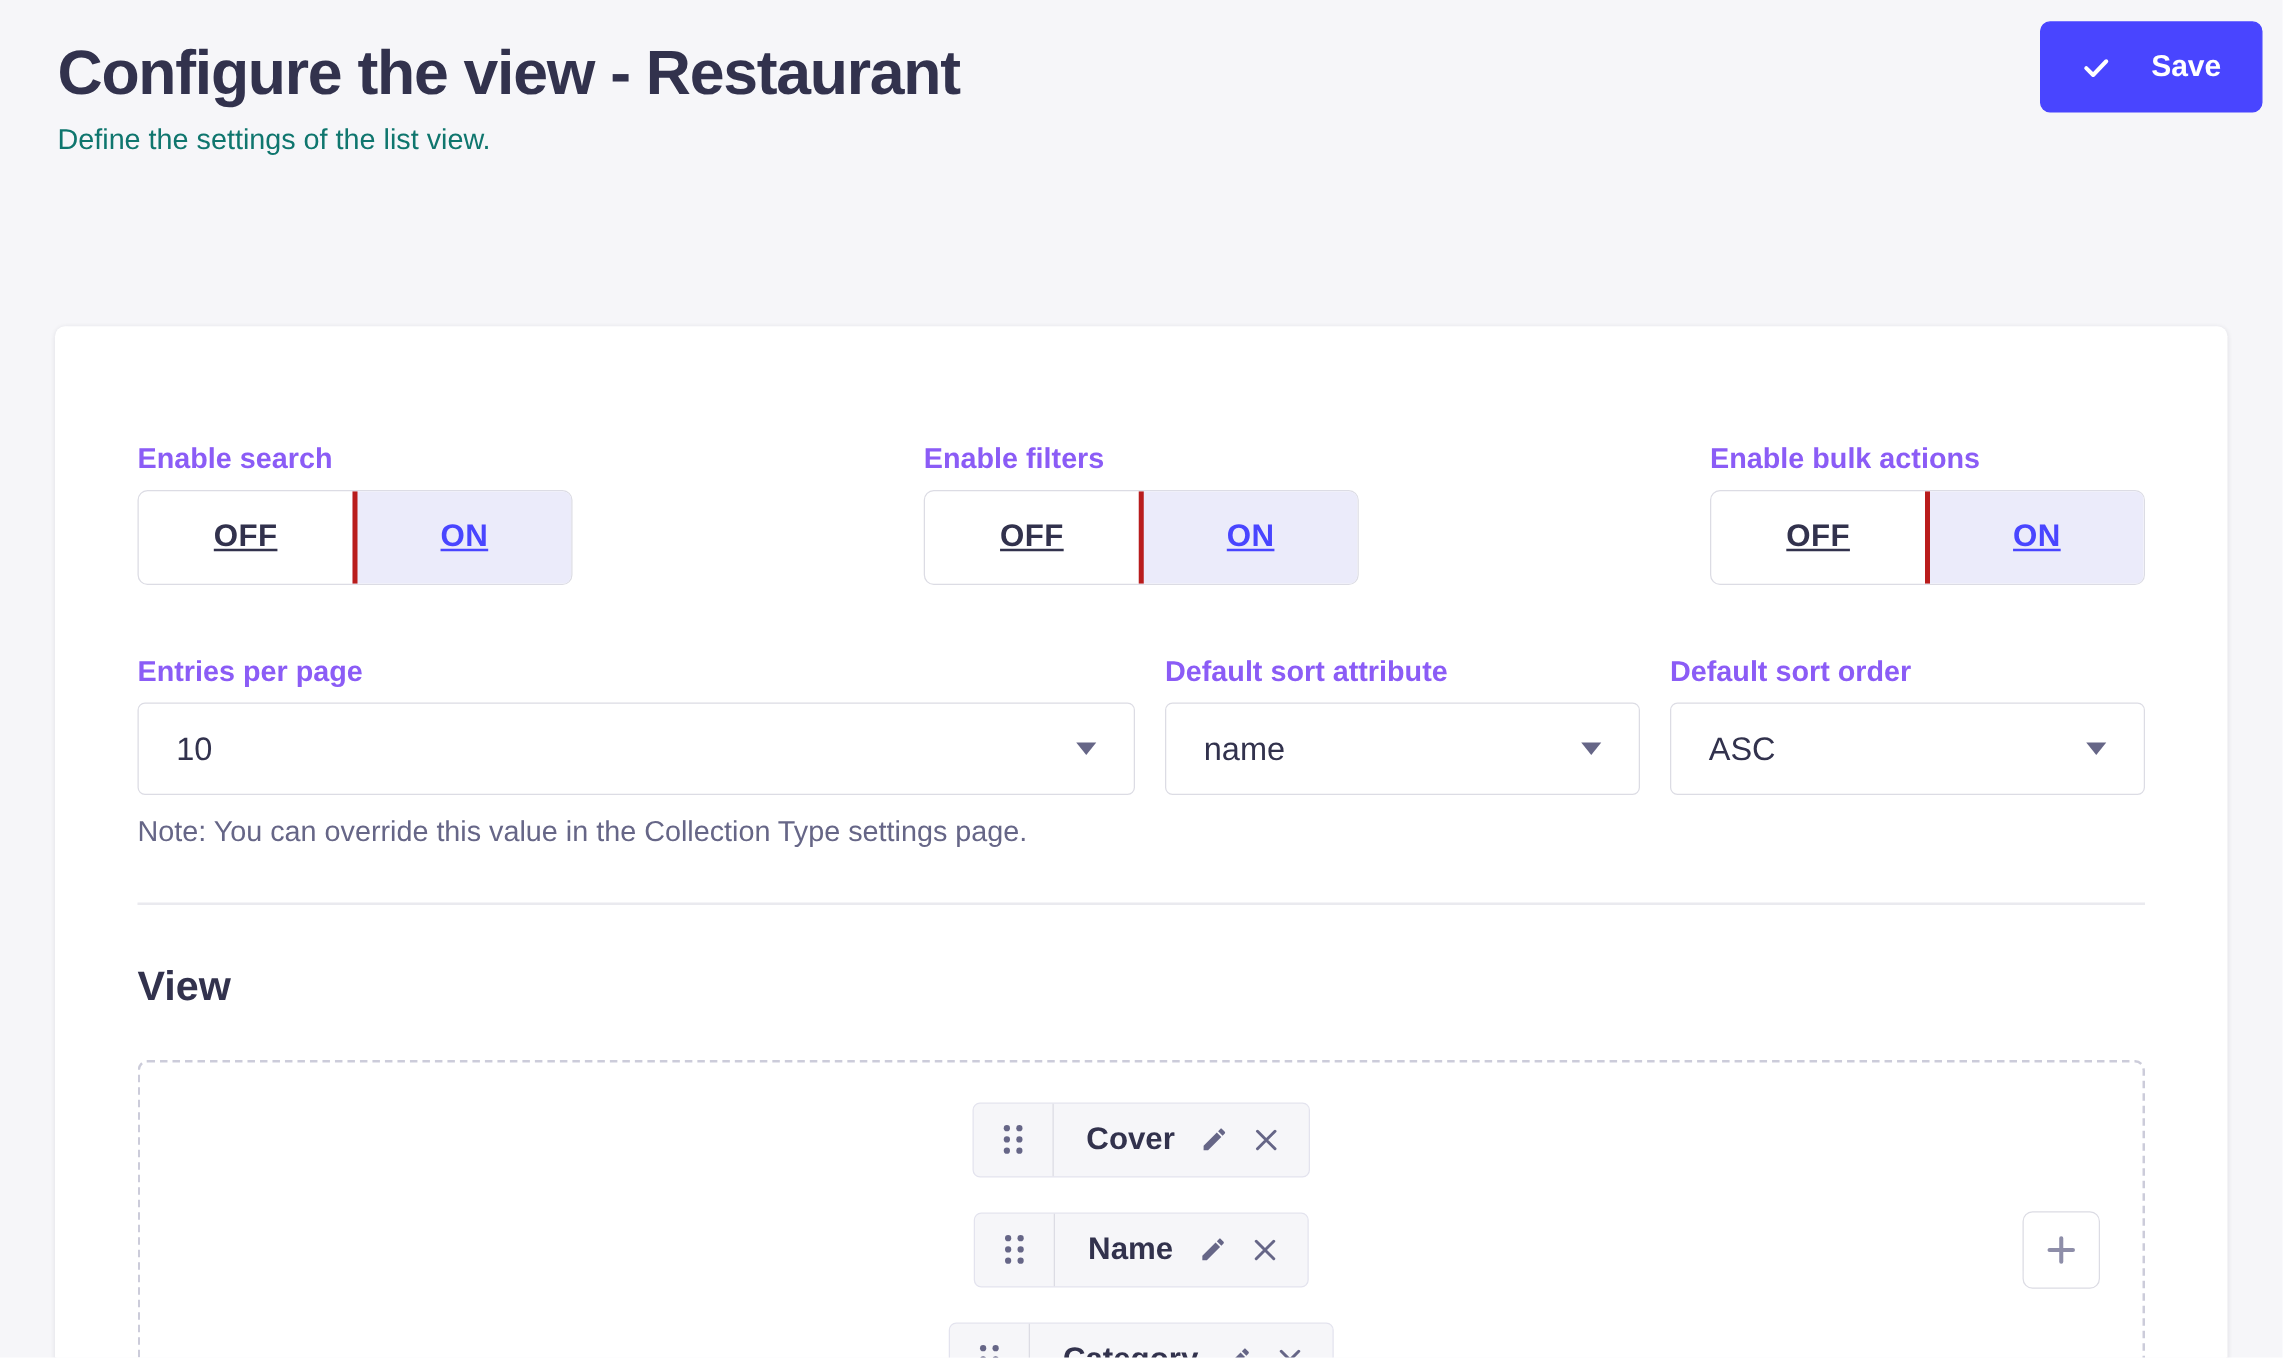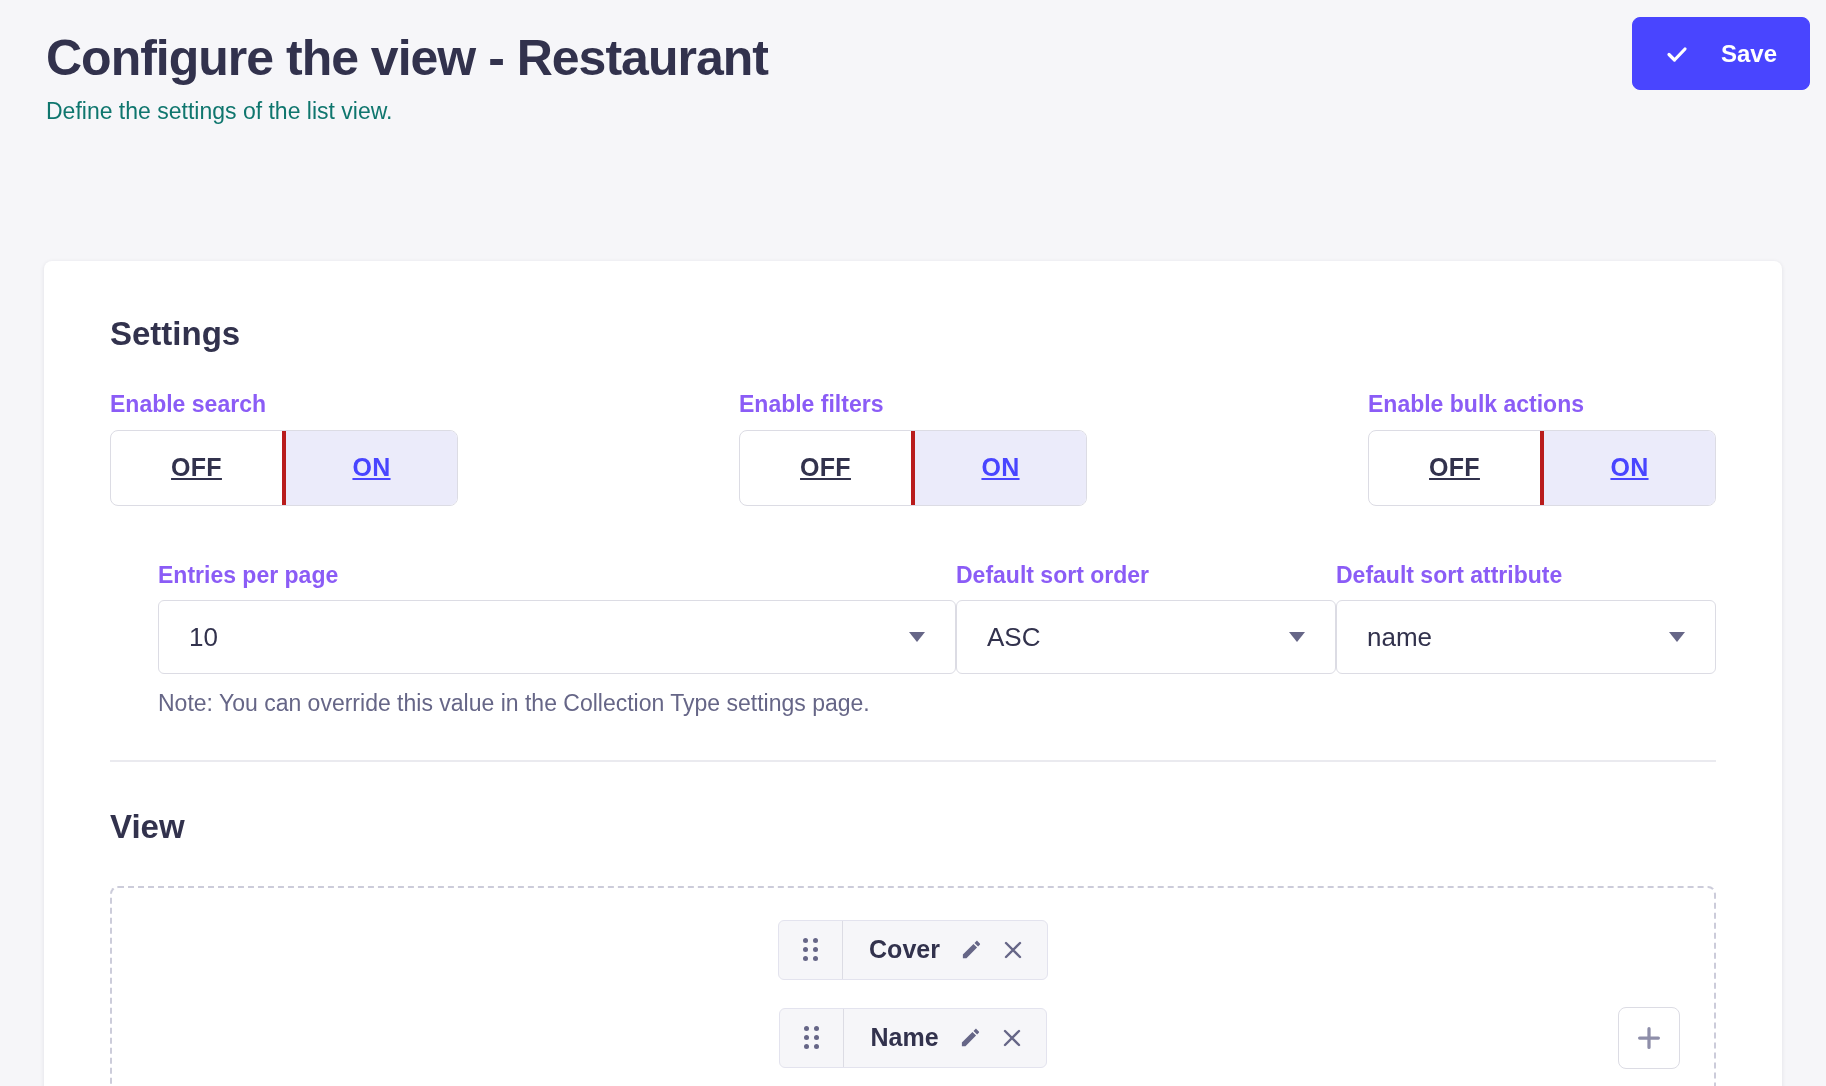--- a/index.html
+++ b/index.html
@@ -51,21 +51,21 @@
     background: #ffffff; overflow: hidden;
   }
   .toggle-half {
     flex: 1; display: flex; align-items: center; justify-content: center;
     font-size: 25px; font-weight: 700; color: #32324d;
     letter-spacing: 0.3px; cursor: pointer; user-select: none; text-decoration: underline;
   }
   .toggle-half.on { background: #ebebfa; color: #4945ff; border-left: 4px solid #b91c1c; }
 
   
-  .selects-row { display: flex; justify-content: flex-end; margin-top: 56px; }
+  .selects-row { display: flex; justify-content: space-between; margin-top: 56px; }
   .select-group.wide { width: 798px; }
   .select-group.narrow { width: 380px; }
   .select-box {
     height: 74px; background: #ffffff;
     border: 1px solid #dcdce4; border-radius: 6px;
     display: flex; align-items: center; justify-content: space-between;
     padding: 0 30px; font-size: 26px; color: #32324d; cursor: pointer;
   }
   .caret {
     width: 0; height: 0;
@@ -126,21 +126,20 @@
       <svg width="24" height="24" viewBox="0 0 24 24">
           <path d="M4 12.5l5.5 5.5L20 7" stroke="#ffffff" stroke-width="3.2" fill="none" stroke-linecap="round" stroke-linejoin="round"></path>
         </svg>
     </span>
     <span>Save</span>
   </button>
 </div>
 
 <div class="card">
 
-  <h2 class="section-heading">Settings</h2>
 
   <div class="toggles-row">
 
     <div class="toggle-group">
       <span class="field-label">Enable search</span>
       <div class="toggle">
         <div class="toggle-half off">OFF</div>
         <div class="toggle-half on">ON</div>
       </div>
     </div>
@@ -168,31 +167,31 @@
     <div class="select-group wide">
       <span class="field-label">Entries per page</span>
       <div class="select-box">
         <span>10</span>
         <span class="caret"></span>
       </div>
       <div class="note">Note: You can override this value in the Collection Type settings page.</div>
     </div>
 
     <div class="select-group narrow">
+      <span class="field-label">Default sort attribute</span>
+      <div class="select-box">
+        <span>name</span>
+        <span class="caret"></span>
+      </div>
+    </div>
+
+    <div class="select-group narrow">
       <span class="field-label">Default sort order</span>
       <div class="select-box">
         <span>ASC</span>
-        <span class="caret"></span>
-      </div>
-    </div>
-
-    <div class="select-group narrow">
-      <span class="field-label">Default sort attribute</span>
-      <div class="select-box">
-        <span>name</span>
         <span class="caret"></span>
       </div>
     </div>
 
   </div>
 
   <hr class="divider">
 
   <h2 class="section-heading view-heading">View</h2>
 

